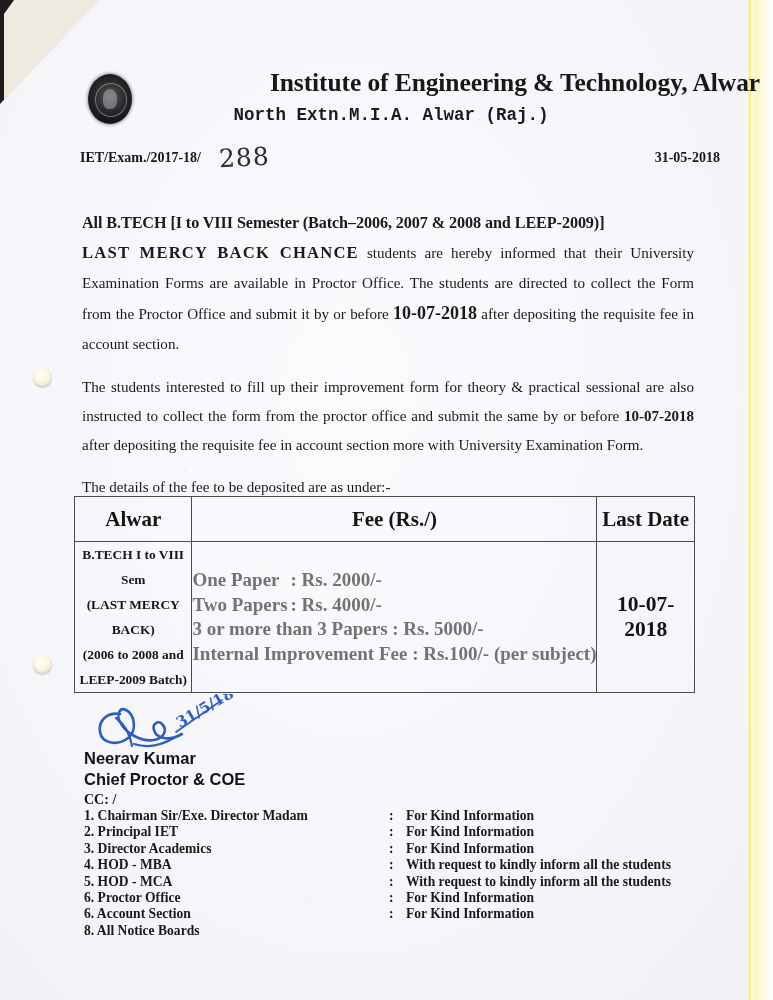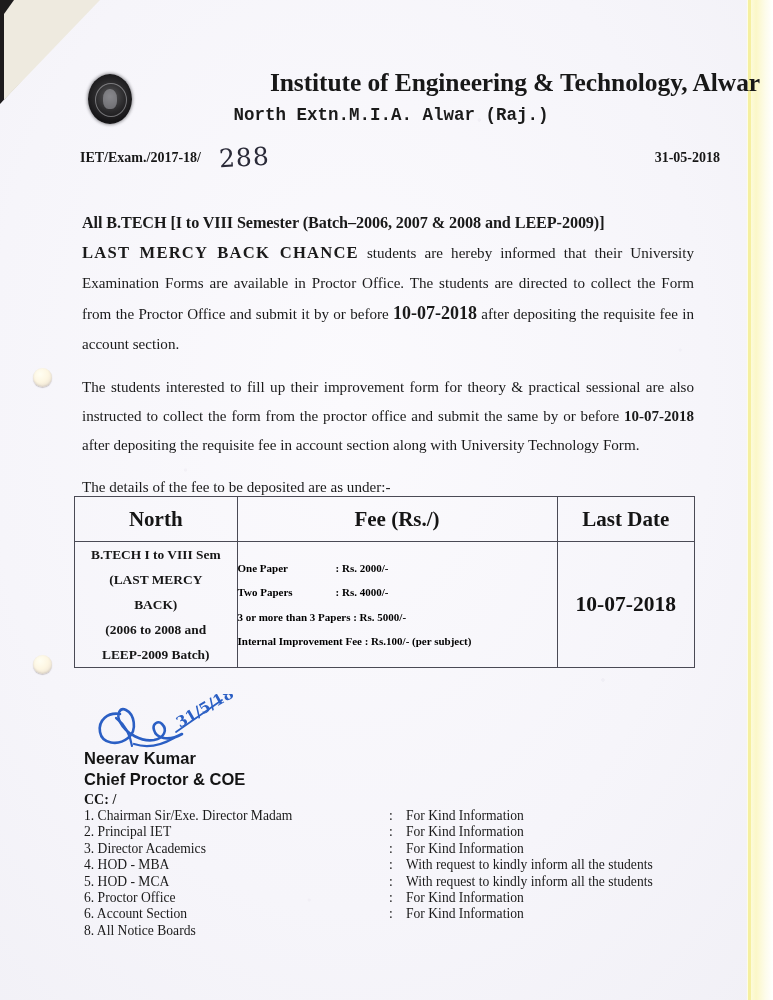--- a/index.html
+++ b/index.html
@@ -117,21 +117,21 @@
   }
   .c-course { width: 162px; }
   .c-fee { width: 319px; }
   .c-date { width: 137px; }
   .td-course {
     text-align: center; vertical-align: middle; font-weight: bold;
     font-size: 13.4px; color: #161616; line-height: 25px; padding: 8px 4px;
   }
   .td-fee { vertical-align: middle; padding: 10px 0 10px 10px; }
   .fee-row {
-    font-weight: bold; font-size: 11px; color: #000000; line-height: 24.5px;
+    font-weight: bold; font-size: 19px; color: #737373; line-height: 24.5px;
     white-space: nowrap;
   }
   .fee-lbl { display: inline-block; width: 98px; }
   .td-lastdate {
     text-align: center; vertical-align: middle;
     font-weight: bold; font-size: 21.5px; color: #131313;
   }
 
   
   .sign-ink {
@@ -146,21 +146,21 @@
   .sig-title {
     position: absolute; left: 84px; top: 770px;
     font-family: "Liberation Sans", sans-serif;
     font-weight: bold; font-size: 16.5px; color: #141414;
   }
   .cc-head {
     position: absolute; left: 84px; top: 792px;
     font-weight: bold; font-size: 14px; color: #161616;
   }
   .cc-list { position: absolute; left: 84px; top: 808px; width: 600px; }
-  .cc-row { position: relative; height: 16.4px; font-size: 13.6px; color: #1a1a1a; }
+  .cc-row { position: relative; height: 16.4px; font-size: 13.6px; color: #1a1a1a; font-weight: bold; }
   .cc-left { position: absolute; left: 0; top: 0; white-space: nowrap; }
   .cc-colon { position: absolute; left: 305px; top: 0; }
   .cc-right { position: absolute; left: 322px; top: 0; white-space: nowrap; }
 
   .footer-note {
     position: absolute; left: 0; top: 978px; width: 760px;
     text-align: center; font-weight: bold; font-size: 7.4px;
     letter-spacing: .2px; color: #3b3b44;
   }
   .footer-note span { position: relative; left: 104px; }
@@ -205,30 +205,30 @@
 
 
     <div class="body-wrap">
 
       <div class="para">
         <span class="p1line">All B.TECH [I to VIII Semester (Batch–2006, 2007 &amp; 2008 and LEEP-2009)]</span><br>
         <span class="b-strong">LAST MERCY BACK CHANCE</span><span> students are hereby informed that their University Examination Forms are available in Proctor Office. The students are directed to collect the Form from the Proctor Office and submit it by or before </span><span class="b-date">10-07-2018</span><span> after depositing the requisite fee in account section.</span>
       </div>
 
       <div class="para para2">
-        <span>The students interested to fill up their improvement form for theory &amp; practical sessional are also instructed to collect the form from the proctor office and submit the same by or before </span><span class="b-date-sm">10-07-2018</span><span> after depositing the requisite fee in account section along with University Technology Form.</span>
+        <span>The students interested to fill up their improvement form for theory &amp; practical sessional are also instructed to collect the form from the proctor office and submit the same by or before </span><span class="b-date-sm">10-07-2018</span><span> after depositing the requisite fee in account section more with University Examination Form.</span>
       </div>
 
       <div class="para para3">The details of the fee to be deposited are as under:-</div>
     </div>
 
     <table class="tbl">
       <thead>
         <tr>
-          <th class="th-cell c-course">North</th>
+          <th class="th-cell c-course">Alwar</th>
           <th class="th-cell c-fee">Fee (Rs./)</th>
           <th class="th-cell c-date">Last Date</th>
         </tr>
       </thead>
       <tbody>
         <tr>
           <td class="td-course">
             <div>B.TECH I to VIII Sem</div>
             <div>(LAST MERCY</div>
             <div>BACK)</div>

